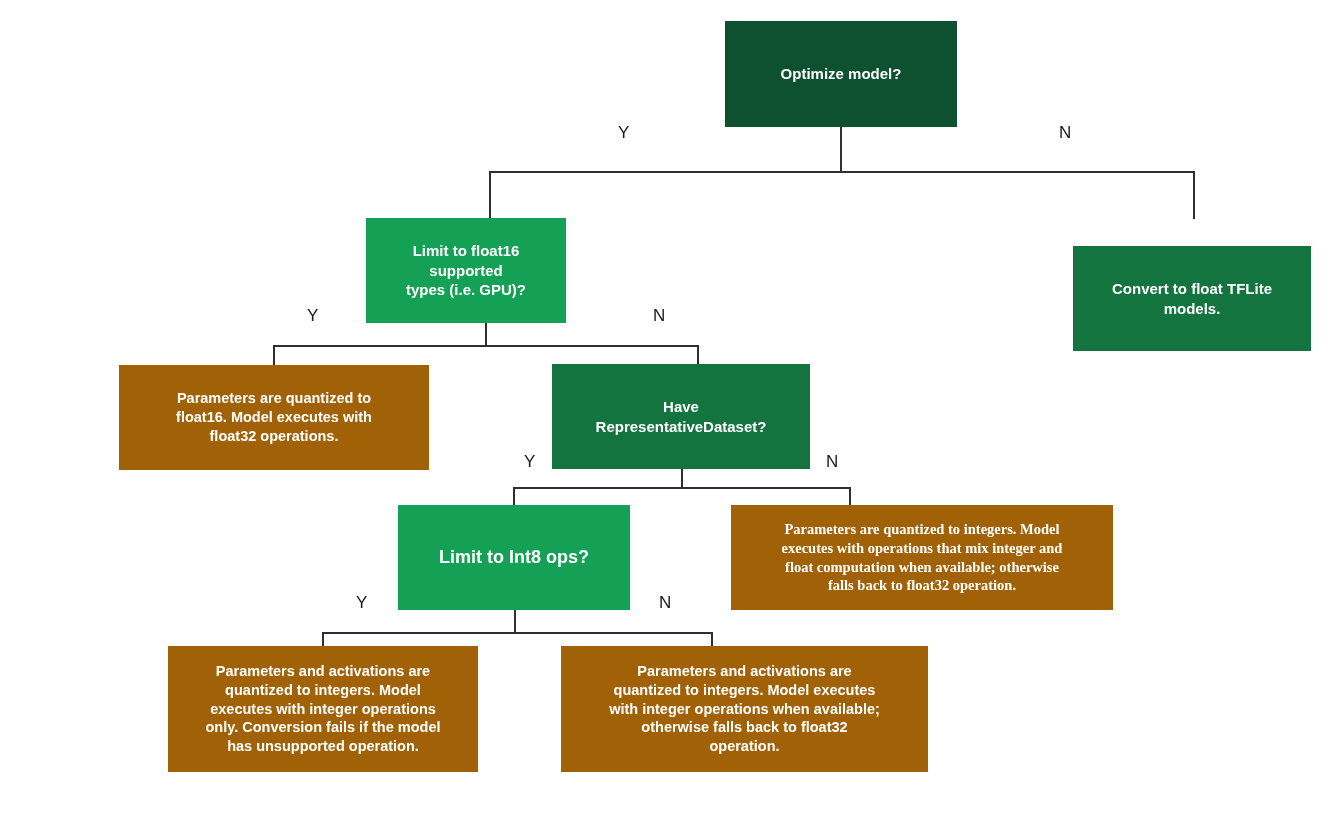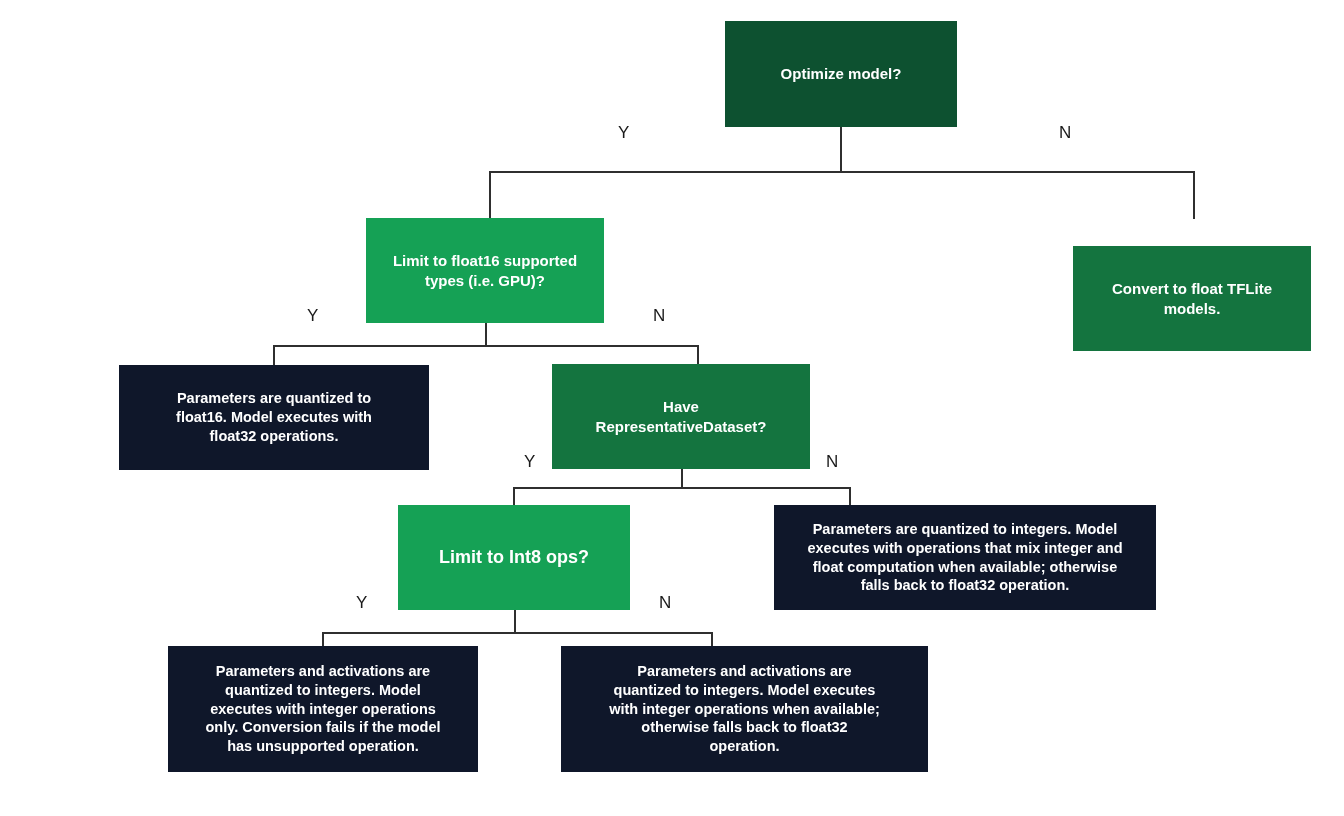--- a/index.html
+++ b/index.html
@@ -26,21 +26,21 @@
     color: #ffffff;
     font-weight: bold;
     line-height: 1.30;
     box-sizing: border-box;
     padding: 4px 24px;
     z-index: 3;
   }
   .node-dark   { background: #0d5130; }
   .node-mid    { background: #14743f; }
   .node-bright { background: #15a155; }
-  .node-orange { background: #0f172a; }
+  .node-orange { background: #a16207; }
 
   .node-text {
     display: block;
     white-space: pre-line;
   }
 
   .edge {
     position: absolute;
     background: #2f2f2f;
     z-index: 1;
@@ -87,41 +87,41 @@
       <div class="branch-label" style="left: 653px; top: 307px; color: rgb(26, 26, 26);">N</div>
       <div class="branch-label" style="left: 524px; top: 453px; color: rgb(26, 26, 26);">Y</div>
       <div class="branch-label" style="left: 826px; top: 453px; color: rgb(26, 26, 26);">N</div>
       <div class="branch-label" style="left: 356px; top: 594px; color: rgb(26, 26, 26);">Y</div>
       <div class="branch-label" style="left: 659px; top: 594px; color: rgb(26, 26, 26);">N</div>
     </div>
   <div id="node-layer">
       <div class="node node-dark" style="left: 725px; top: 21px; width: 232px; height: 106px; font-size: 15px; color: rgb(255, 255, 255);">
         <span class="node-text">Optimize model?</span>
       </div>
-      <div class="node node-bright" style="left: 366px; top: 218px; width: 238px; height: 105px; font-size: 15px; color: rgb(255, 255, 255);">
+      <div class="node node-bright" style="left: 366px; top: 218px; width: 200px; height: 105px; font-size: 15px; color: rgb(255, 255, 255);">
         <span class="node-text">Limit to float16 supported
 types (i.e. GPU)?</span>
       </div>
       <div class="node node-mid" style="left: 1073px; top: 218px; width: 238px; height: 105px; font-size: 15px; color: rgb(255, 255, 255); margin-top: 28px;">
         <span class="node-text">Convert to float TFLite
 models.</span>
       </div>
       <div class="node node-orange" style="left: 119px; top: 365px; width: 310px; height: 105px; font-size: 14.5px; color: rgb(255, 255, 255);">
         <span class="node-text">Parameters are quantized to
 float16. Model executes with
 float32 operations.</span>
       </div>
       <div class="node node-mid" style="left: 552px; top: 364px; width: 258px; height: 105px; font-size: 15px; color: rgb(255, 255, 255); justify-content: center;">
         <span class="node-text">Have
 RepresentativeDataset?</span>
       </div>
       <div class="node node-bright" style="left: 398px; top: 505px; width: 232px; height: 105px; font-size: 18px; color: rgb(255, 255, 255);">
         <span class="node-text">Limit to Int8 ops?</span>
       </div>
-      <div class="node node-orange" style="left: 774px; top: 505px; width: 382px; height: 105px; font-size: 14.5px; color: rgb(255, 255, 255);">
+      <div class="node node-orange" style="left: 731px; top: 505px; width: 382px; height: 105px; font-size: 14.5px; color: rgb(255, 255, 255); font-family: Liberation Serif, serif;">
         <span class="node-text">Parameters are quantized to integers. Model
 executes with operations that mix integer and
 float computation when available; otherwise
 falls back to float32 operation.</span>
       </div>
       <div class="node node-orange" style="left: 168px; top: 646px; width: 310px; height: 126px; font-size: 14.5px; color: rgb(255, 255, 255);">
         <span class="node-text">Parameters and activations are
 quantized to integers. Model
 executes with integer operations
 only. Conversion fails if the model

